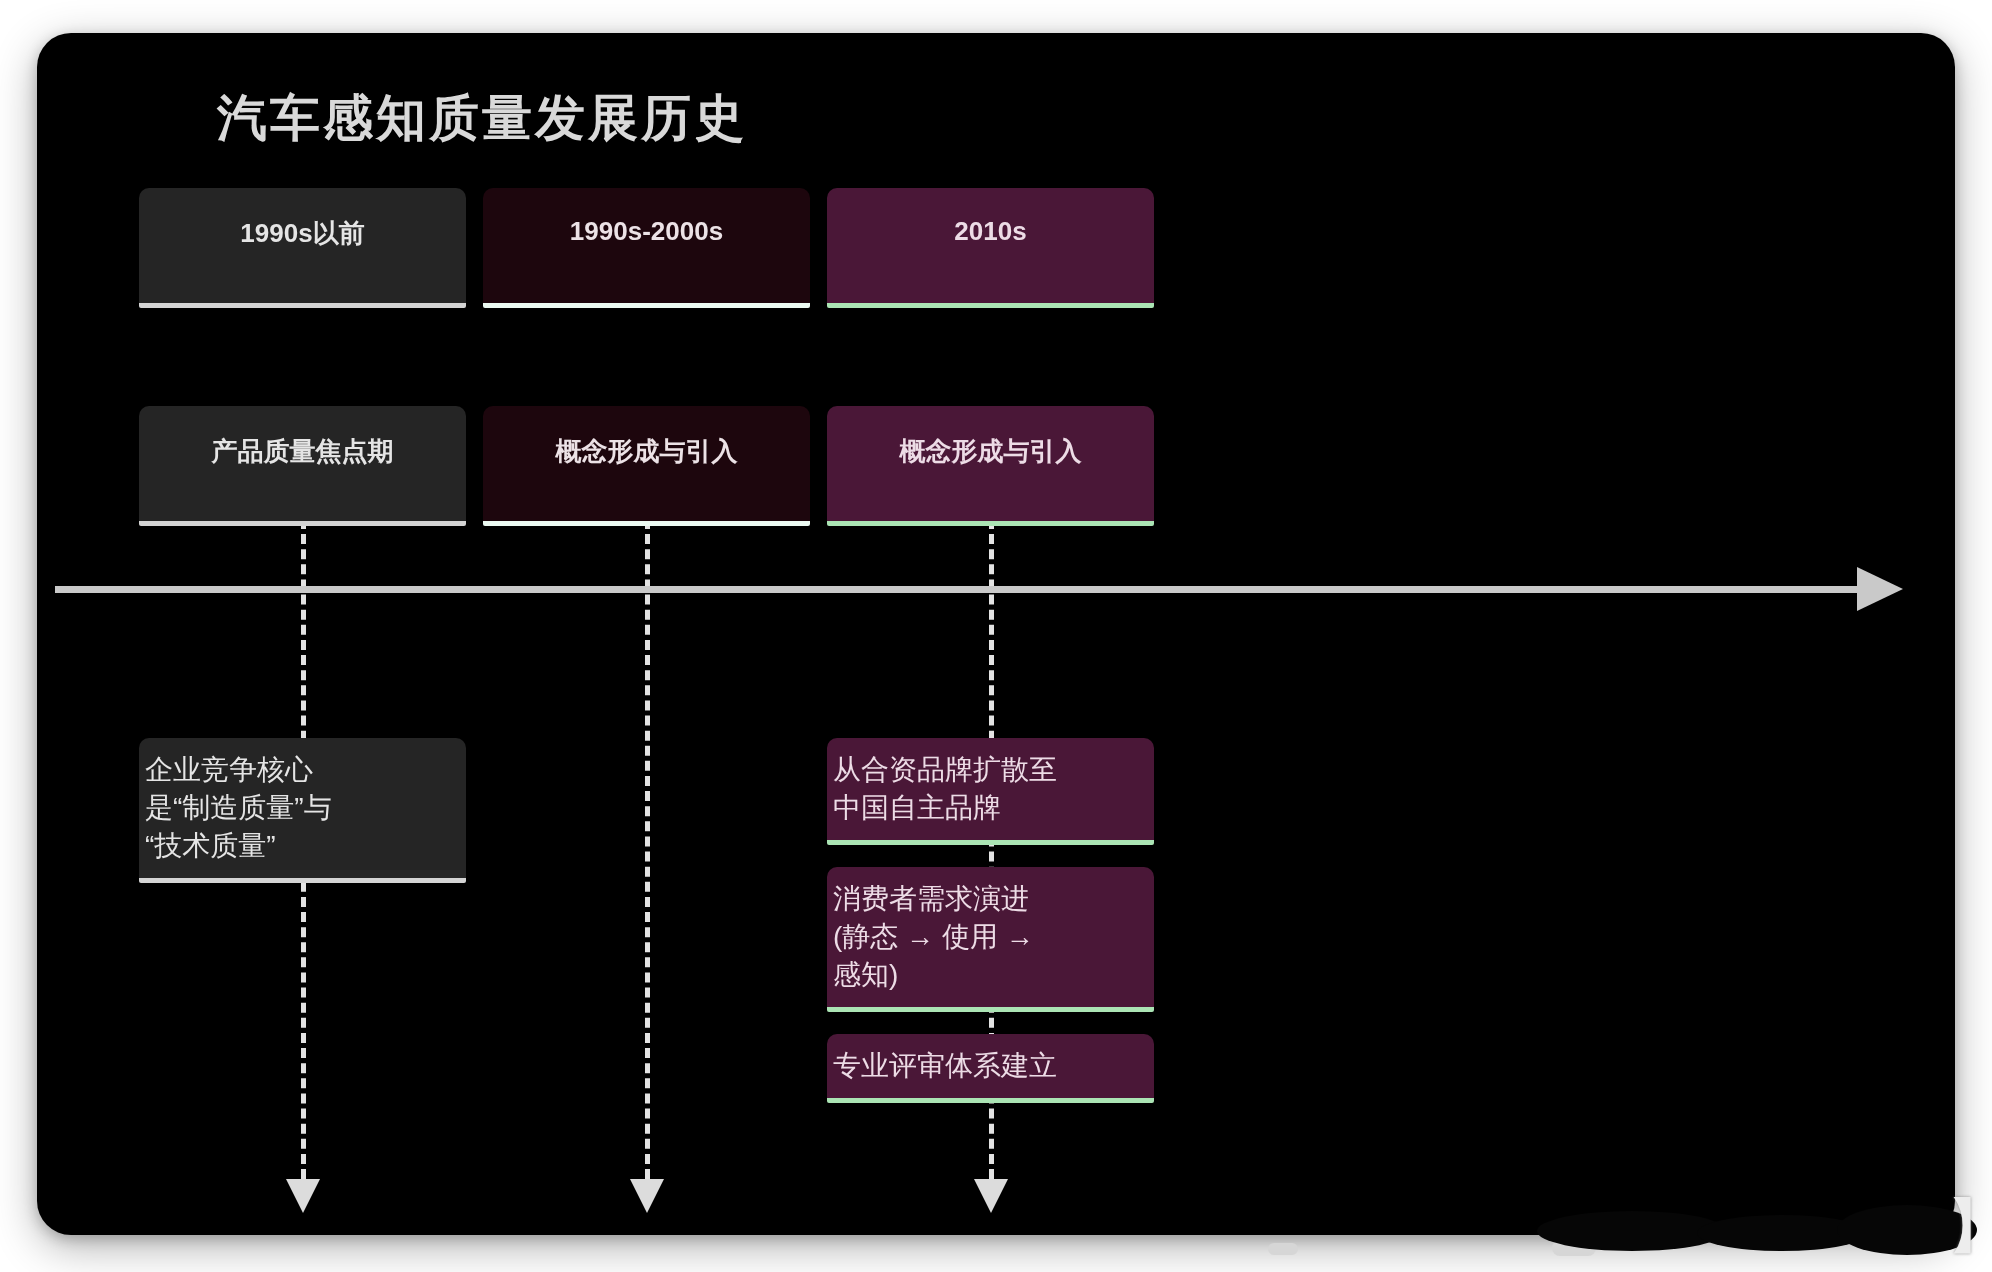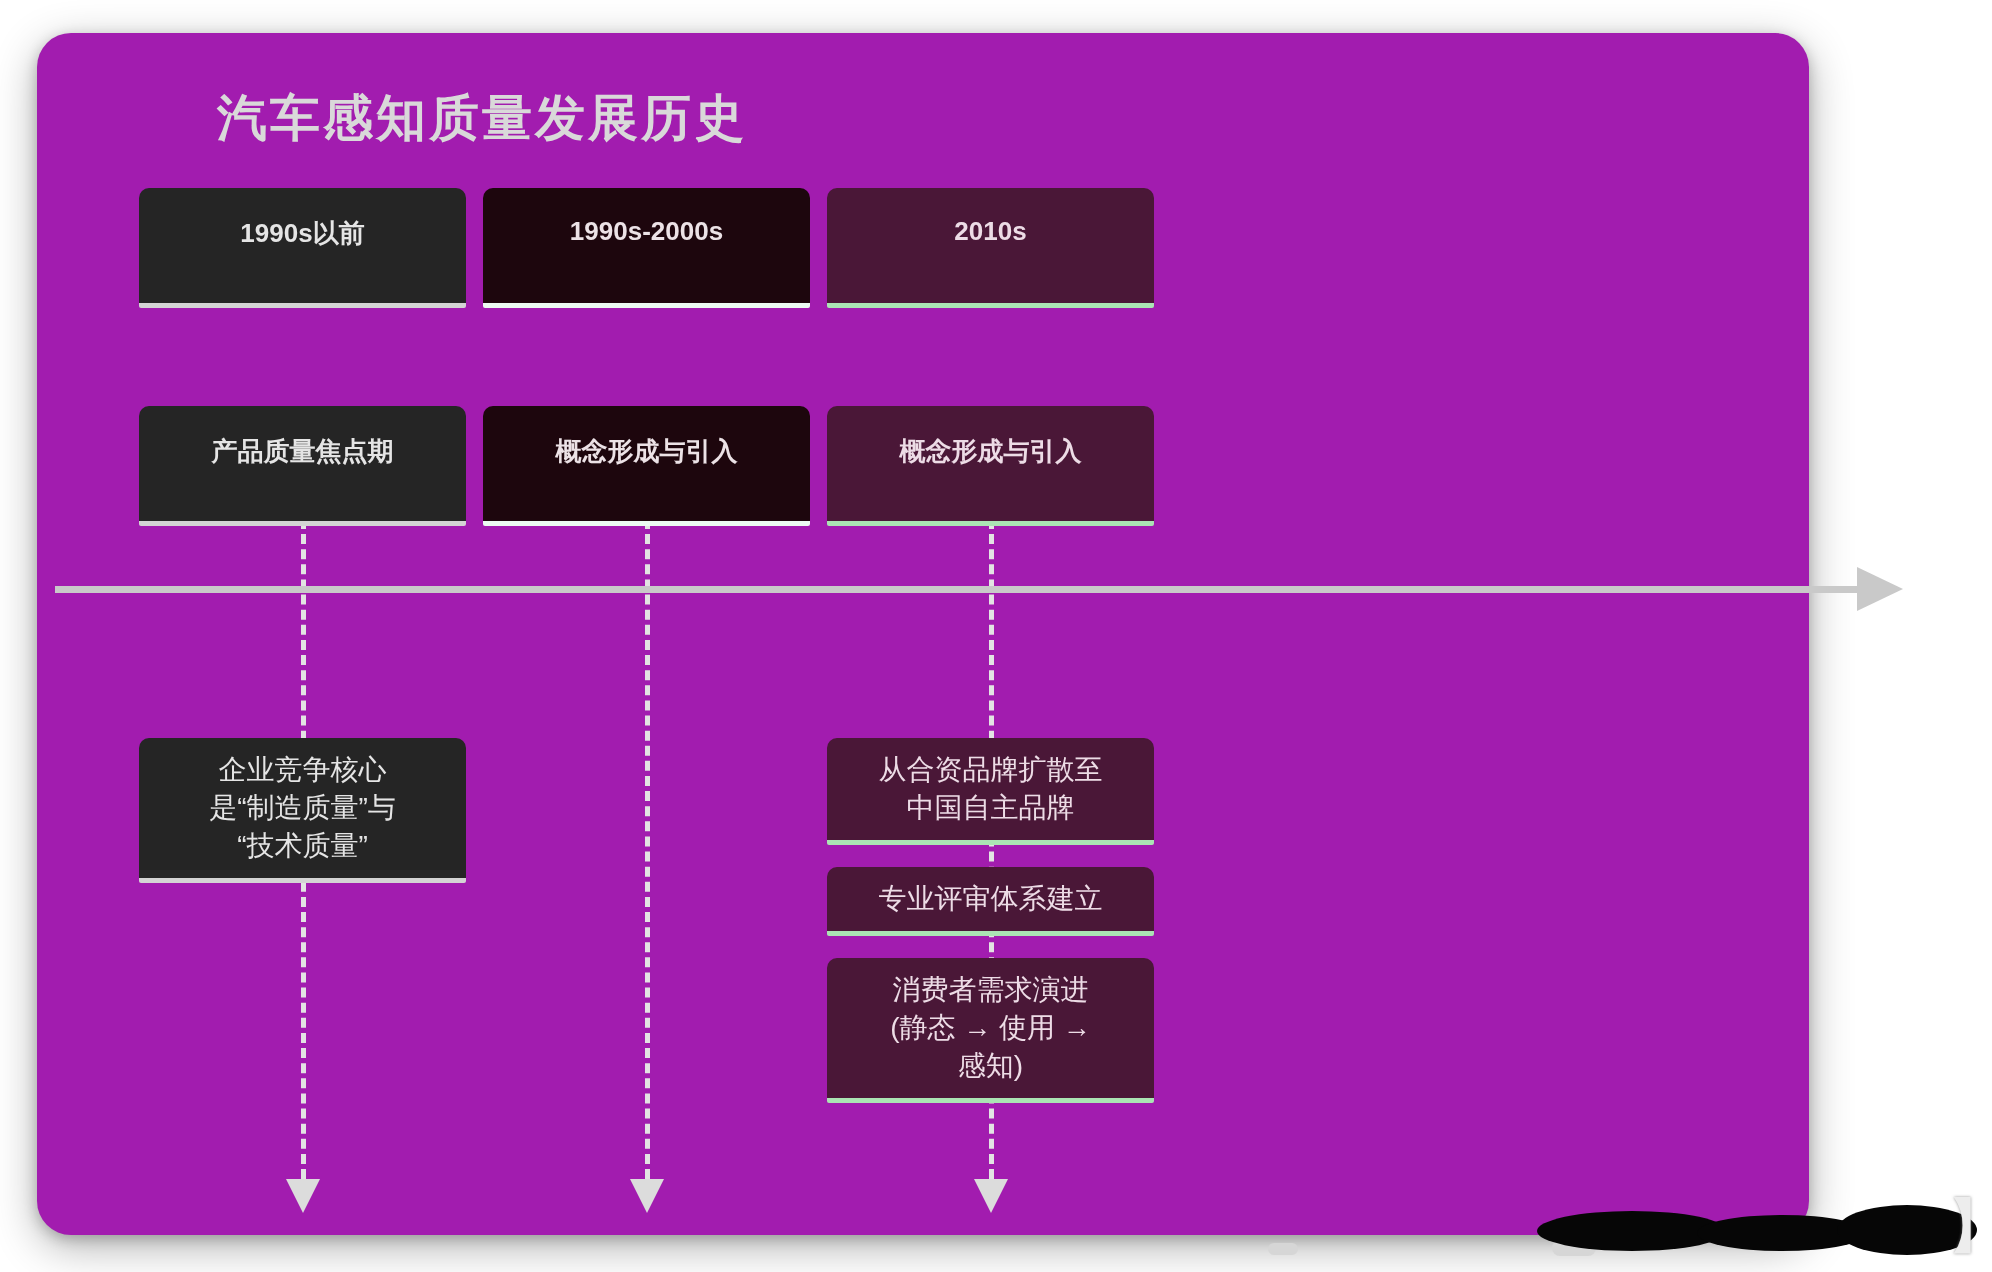--- a/index.html
+++ b/index.html
@@ -1,22 +1,22 @@
 <!DOCTYPE html>
 <html><head>
 <meta charset="utf-8">
 <style>
   html,body{margin:0;padding:0;}
   body{
     width:1992px;height:1272px;background:#ffffff;position:relative;overflow:hidden;
     font-family:"Liberation Sans","DejaVu Sans",sans-serif;
   }
   .card{
-    position:absolute;left:37px;top:33px;width:1772px;height:1202px;
-    background:#a21caf;border-radius:34px;
+    position:absolute;left:37px;top:33px;width:1918px;height:1202px;
+    background:#000000;border-radius:34px;
     box-shadow:0 12px 44px rgba(0,0,0,.30), 0 4px 14px rgba(0,0,0,.22);
   }
   .title{
     position:absolute;left:180px;top:52px;margin:0;
     font-size:50px;font-weight:700;color:#d9d9d9;letter-spacing:3px;
   }
   .column{position:absolute;top:0;width:327px;height:1202px;}
   .col-0{left:102px;} .col-1{left:446px;} .col-2{left:790px;} .col-3{left:1133px;}
 
   .dash-line{
@@ -35,21 +35,21 @@
     font-size:26px;font-weight:600;color:var(--text);z-index:1;
   }
   .period-box{top:155px;}
   .phase-box{top:373px;}
   .details{
     position:absolute;left:0;top:705px;width:100%;
     display:flex;flex-direction:column;gap:22px;z-index:1;
   }
   .detail-box{
     background:var(--bg);border-bottom:5px solid var(--accent);
-    border-radius:10px 10px 2px 2px;text-align:center;
+    border-radius:10px 10px 2px 2px;
     padding:13px 6px;font-size:28px;line-height:38px;font-weight:500;
     color:var(--text);white-space:pre-line;
   }
   .h-arrow{
     position:absolute;left:18px;top:553px;width:1802px;height:7px;
     background:#c9c9c9;z-index:2;
   }
   .h-arrow::after{
     content:"";position:absolute;right:-46px;top:-19px;width:0;height:0;
     border-top:22px solid transparent;border-bottom:22px solid transparent;
@@ -94,24 +94,24 @@
   </div>
 
   <div class="column col-2" style="--bg: #4a1737; --accent: #abe4b4; --text: #eddce6;">
     <div class="dash-line"></div>
     <div class="dash-arrowhead"></div>
     <div class="period-box">2010s</div>
     <div class="phase-box">概念形成与引入</div>
     <div class="details">
       <div class="detail-box">从合资品牌扩散至
 中国自主品牌</div>
-      <div class="detail-box">专业评审体系建立</div>
       <div class="detail-box">消费者需求演进
 (静态 → 使用 →
 感知)</div>
+      <div class="detail-box">专业评审体系建立</div>
     </div>
   </div>
 
 
   <div class="h-arrow"></div>
 
   <div class="blob blob1"></div>
   <div class="blob blob2"></div>
   <div class="blob blob3"></div>
 </div>

